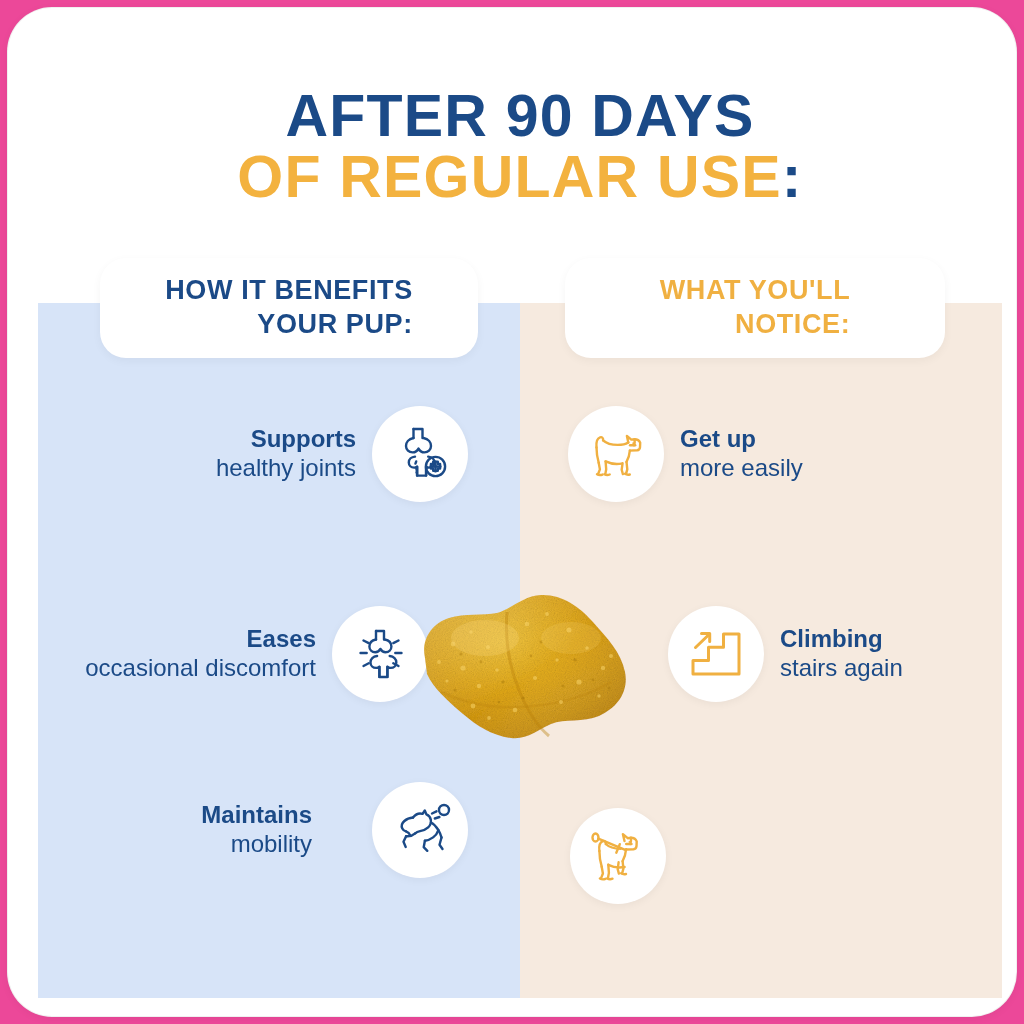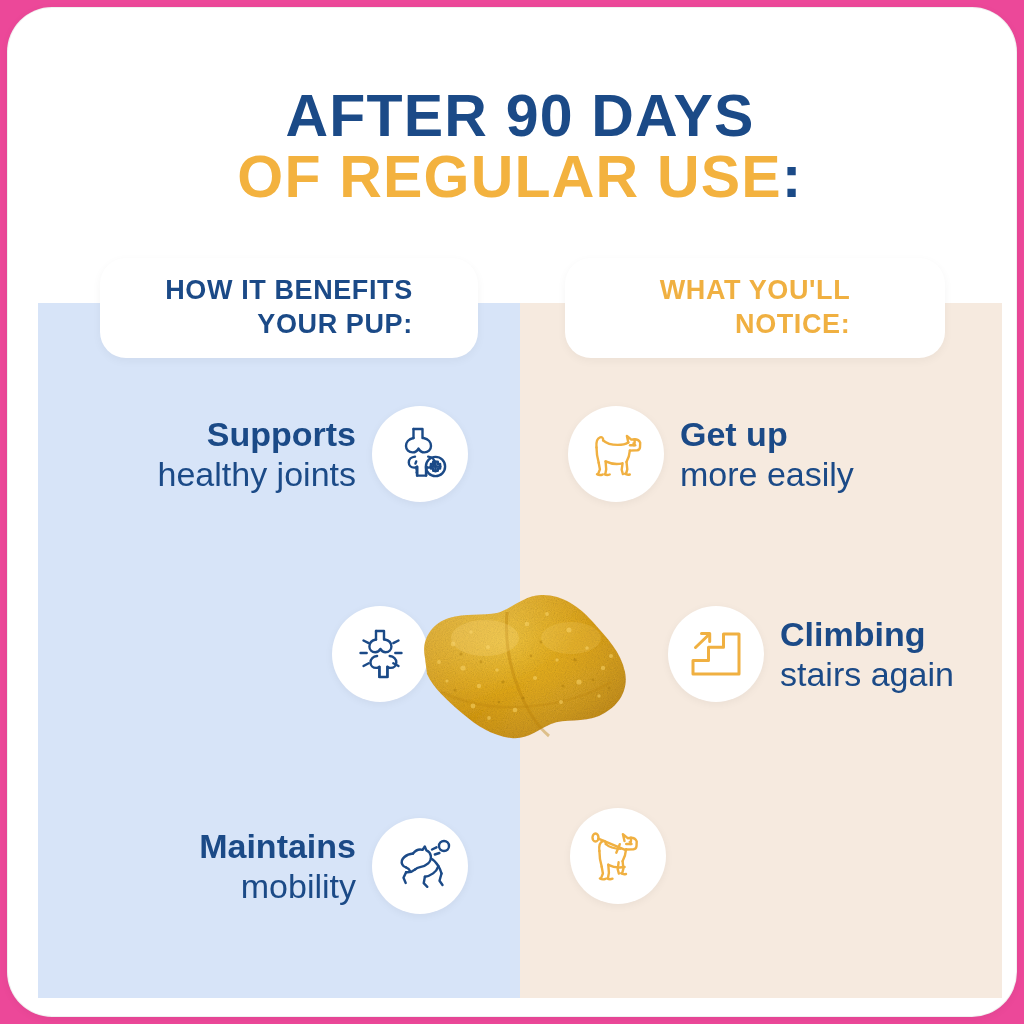--- a/index.html
+++ b/index.html
@@ -125,28 +125,28 @@
     position: absolute;
     display: flex;
     align-items: center;
     z-index: 5;
   }
   .row-left  { justify-content: flex-end; }
   .row-right { justify-content: flex-start; }
 
   .row-l1 { left: 60px;  top: 398px; width: 400px; }
   .row-l2 { left: 20px;  top: 598px; width: 400px; }
-  .row-l3 { left: 60px;  top: 810px; width: 400px; }
+  .row-l3 { left: 60px;  top: 774px; width: 400px; gap: 44px; }
 
   .row-r1 { left: 560px; top: 398px; width: 420px; }
   .row-r2 { left: 660px; top: 598px; width: 330px; }
   .row-r3 { left: 562px; top: 800px; width: 420px; }
 
   .benefit-text {
-    font-size: 34px;
+    font-size: 24px;
     line-height: 1.19;
     color: #1b4a87;
   }
   .row-left .benefit-text  { text-align: right; padding-right: 16px; }
   .row-right .benefit-text { text-align: left;  padding-left: 16px; }
   .benefit-strong { font-weight: 800; display: inline; }
   .benefit-rest   { font-weight: 400; display: inline; }
 
   .icon-circle {
     flex: 0 0 auto;
@@ -225,20 +225,24 @@
 
             <circle cx="46.5" cy="43.5" r="9.6"></circle>
             <path d="M46.5 38.6 v9.8 M41.6 43.5 h9.8" stroke-width="2.4"></path>
             <path d="M44.2 38.6 h4.6 v2.3 h2.3 v4.6 h-2.3 v2.3 h-4.6 v-2.3 h-2.3 v-4.6 h2.3 z" fill="none"></path>
           </svg>
         </span>
       </div>
     </div>
 
     <div class="row row-left row-l2">
+      <div class="benefit-text">
+        <span class="benefit-strong">Eases</span><br>
+        <span class="benefit-rest">occasional discomfort</span>
+      </div>
       <div class="icon-circle">
         <span>
           <svg width="62" height="62" viewBox="0 0 62 62" fill="none" stroke="#1b4a87" stroke-width="2.4" stroke-linecap="round" stroke-linejoin="round">
 
             <path d="M27 8 h8 v8.5"></path>
             <path d="M27 8 v8.5"></path>
             <path d="M27 16.5 c-4.4 0.9 -6.6 4 -6.6 7.1 c0 3.3 2.6 5.6 5.8 5.6 c2.5 0 4.2 -1.4 5.2 -3.3 c1 1.9 2.7 3.3 5.2 3.3 c3.2 0 5.8 -2.3 5.8 -5.6 c0 -3.1 -2.2 -6.2 -6.6 -7.1"></path>
 
             <path d="M28.1 33 c-4 0.5 -6.6 3.2 -6.6 6.4 c0 3.2 2.5 5.5 5.6 5.5 c1.3 0 2.4 -0.4 3.3 -1.1 v10.2 h8 v-10.2 c0.9 0.7 2 1.1 3.3 1.1 c3.1 0 5.6 -2.3 5.6 -5.5 c0 -3.2 -2.6 -5.9 -6.6 -6.4"></path>
             <path d="M30.4 44 v9.9"></path>

